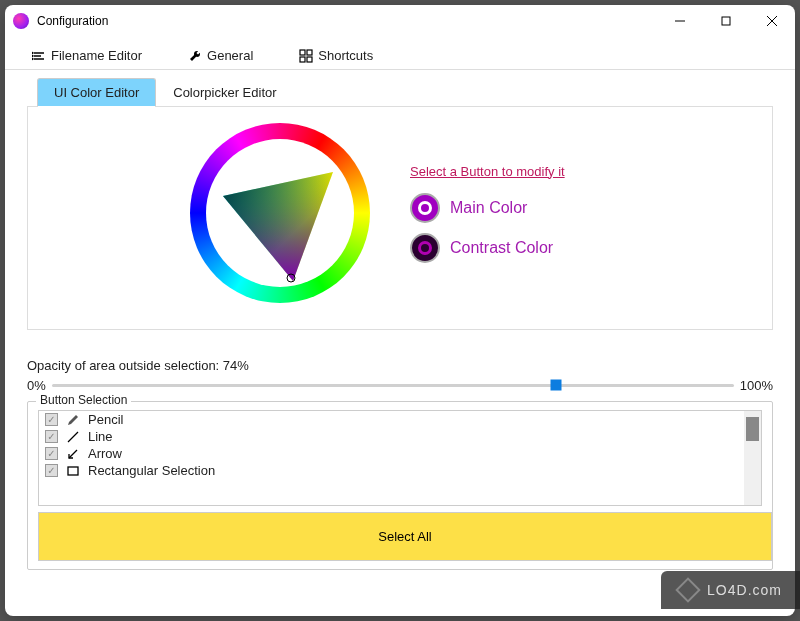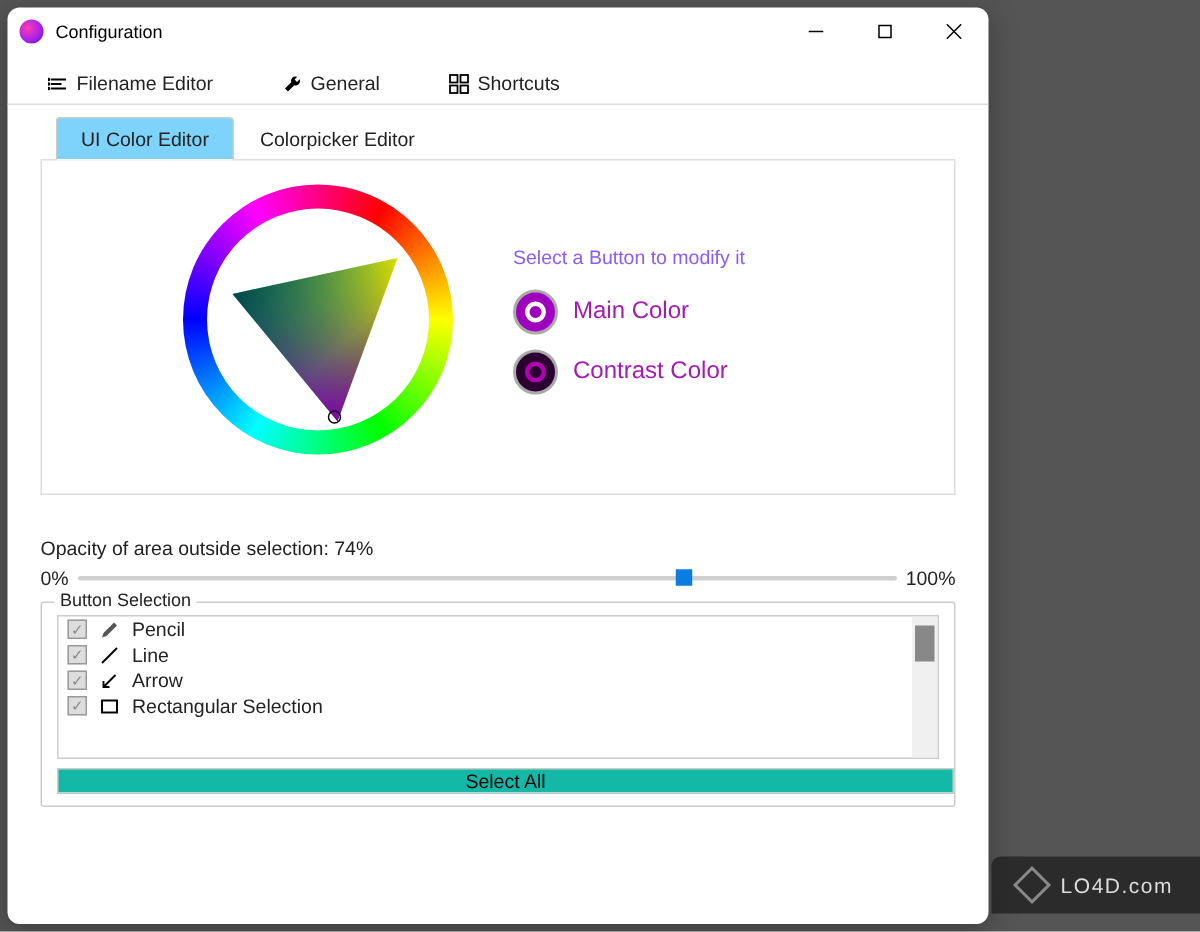--- a/index.html
+++ b/index.html
@@ -1,17 +1,17 @@
 <!DOCTYPE html>
 <html><head>
 <meta charset="utf-8">
 <style>
 * { box-sizing: border-box; margin: 0; padding: 0; font-family: "Segoe UI", Tahoma, sans-serif; }
 body { background: #555; width: 800px; height: 621px; overflow: hidden; position: relative; }
-.window { position: absolute; left: 5px; top: 5px; width: 654px; height: 611px; background: #fff; border-radius: 8px; box-shadow: 0 4px 20px rgba(0,0,0,0.3); overflow: hidden; display: flex; flex-direction: column; }
+.window { position: absolute; left: 5px; top: 5px; width: 790px; height: 611px; background: #fff; border-radius: 8px; box-shadow: 0 4px 20px rgba(0,0,0,0.3); overflow: hidden; display: flex; flex-direction: column; }
 .titlebar { height: 32px; display: flex; align-items: center; padding-left: 8px; }
 .titlebar .app-icon { width: 16px; height: 16px; border-radius: 50%; background: radial-gradient(circle at 35% 35%, #ff3cb2, #a020f0 60%, #5b0fb0); margin-right: 8px; }
 .titlebar .title { font-size: 12px; color: #000; flex: 1; }
 .titlebar .winbtns { display: flex; height: 100%; }
 .titlebar .winbtn { width: 46px; height: 100%; display: flex; align-items: center; justify-content: center; font-size: 11px; color: #000; cursor: pointer; }
 .winbtn svg { width: 10px; height: 10px; stroke: #000; }
 .main-tabs { display: flex; border-bottom: 1px solid #ddd; padding: 4px 18px 0 18px; gap: 24px; }
 .main-tab { display: flex; align-items: center; gap: 5px; font-size: 13px; color: #222; padding: 6px 12px 6px 8px; cursor: pointer; border: 1px solid transparent; border-bottom: none; border-radius: 3px 3px 0 0; }
 .main-tab.active { border-color: #bbb; background: #fff; position: relative; }
 .main-tab.active::after { content:""; position:absolute; left:0; right:0; bottom:-1px; height:1px; background:#fff; }
@@ -20,40 +20,40 @@
 .sub-tabs { display:flex; border-bottom:1px solid #ddd; padding-left:10px; }
 .sub-tab { font-size:13px; color:#222; padding:6px 16px; border:1px solid transparent; border-bottom:none; border-radius:3px 3px 0 0; cursor:pointer; }
 .sub-tab.active { border-color:#ccc; background:#7dd3fc; position:relative; }
 .sub-tab.active::after { content:""; position:absolute; left:0; right:0; bottom:-1px; height:1px; background:#fff; }
 .panel { border:1px solid #ddd; border-top:none; flex:0 0 auto; padding: 16px 0 26px 0; display:flex; justify-content:center; align-items:center; gap:40px; }
 .colorwheel-wrap { position:relative; width:180px; height:180px; }
 .ring { position:absolute; inset:0; border-radius:50%; background: conic-gradient(from 0deg, #ff0080, #ff0000, #ff8000, #ffff00, #80ff00, #00ff00, #00ff80, #00ffff, #0080ff, #0000ff, #8000ff, #ff00ff, #ff0080); }
 .ring::after { content:""; position:absolute; inset:16px; border-radius:50%; background:#fff; }
 .triangle { position:absolute; left:50%; top:50%; transform:translate(-50%,-50%); }
 .picker-side { display:flex; flex-direction:column; gap:10px; min-width:200px; }
-.picker-side .hint { font-size:13px; color:#8b5cf6; margin-bottom:4px; }
+.picker-side .hint { font-size:13px; color:#be185d; margin-bottom:4px;text-decoration:underline; }
 .swatch-row { display:flex; align-items:center; gap:10px; font-size:16px; color:#a21caf; }
 .swatch { width:30px; height:30px; border-radius:50%; border:2px solid #aaa; display:flex; align-items:center; justify-content:center; }
 .swatch .inner-ring { width:14px; height:14px; border-radius:50%; border:3px solid #fff; }
 .swatch.contrast .inner-ring { border-color:#b000b0; }
 .opacity-block { margin-top:28px; font-size:13px; color:#222; }
 .slider-row { display:flex; align-items:center; gap:6px; margin-top:2px; }
 .slider-row .min, .slider-row .max { font-size:13px; }
 .slider { flex:1; position:relative; height:20px; display:flex; align-items:center; }
 .slider-track { height:3px; width:100%; background:#d0d0d0; border-radius:2px; }
 .slider-thumb { position:absolute; top:50%; transform:translate(-50%,-50%); width:11px; height:11px; background:#0c7de0; }
 .fieldset { border:1px solid #ccc; border-radius:2px; margin-top:6px; padding:0; position:relative; }
 .fieldset-label { position:absolute; top:-9px; left:8px; background:#fff; padding:0 4px; font-size:12px; color:#222; }
 .tool-list { height:96px; overflow:hidden; border:1px solid #ccc; margin:8px 10px 6px 10px; position:relative; }
 .tool-row { display:flex; align-items:center; gap:8px; padding:1px 6px; font-size:13px; color:#222; }
 .tool-row .cb { width:13px; height:13px; background:#ddd; border:1px solid #999; display:flex; align-items:center; justify-content:center; font-size:10px; color:#888; }
 .tool-row .ticon { width:14px; height:14px; display:flex; align-items:center; justify-content:center; }
 .scrollbar { position:absolute; right:0; top:0; bottom:0; width:17px; background:#f0f0f0; }
 .scroll-thumb { position:absolute; right:2px; width:13px; height:24px; background:#888; top:6px; }
-.select-all { margin:0 0 8px 10px; border:1px solid #ccc; background:#14b8a6; text-align:center; font-size:13px; padding:0 0; cursor:pointer; }
+.select-all { margin:0 0 8px 10px; border:1px solid #ccc; background:#fde047; text-align:center; font-size:13px; padding:16px 0; cursor:pointer; }
 .watermark { position:absolute; right:0; bottom:12px; background:rgba(30,30,30,0.75); color:#ddd; font-size:14px; letter-spacing:1px; padding:10px 18px; border-top-left-radius:6px; display:flex; align-items:center; gap:6px; font-weight:300; }
 .watermark .lg { width:18px; height:18px; border:2px solid #888; transform:rotate(45deg); margin-right:4px; }
 </style>
 </head>
 <body>
 
 <div class="window">
   <div class="titlebar">
     <div class="app-icon"></div>
     <div class="title">Configuration</div>

